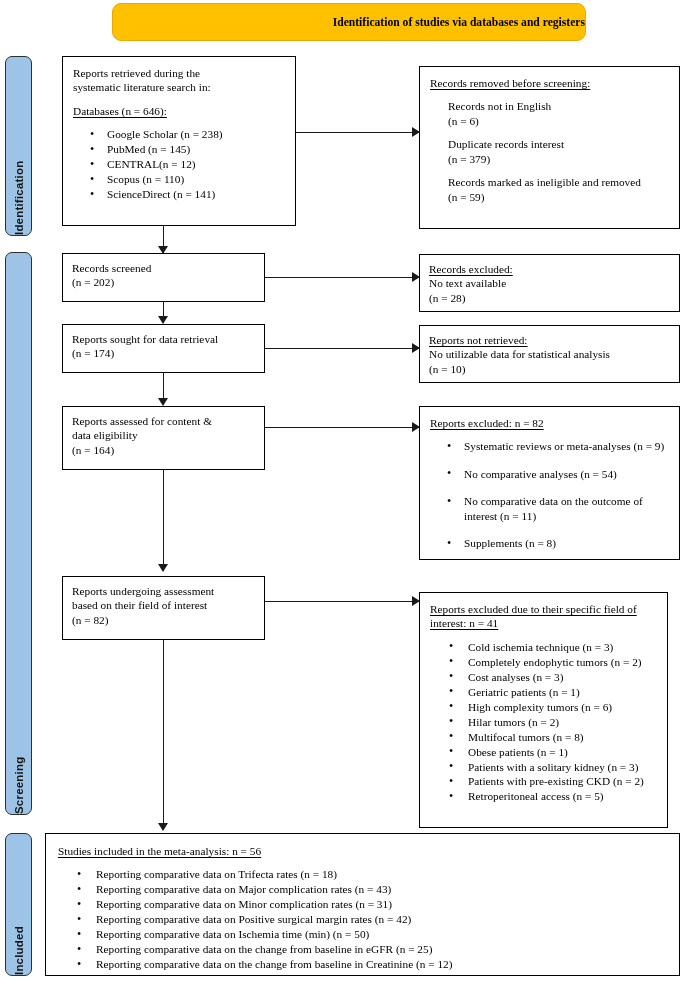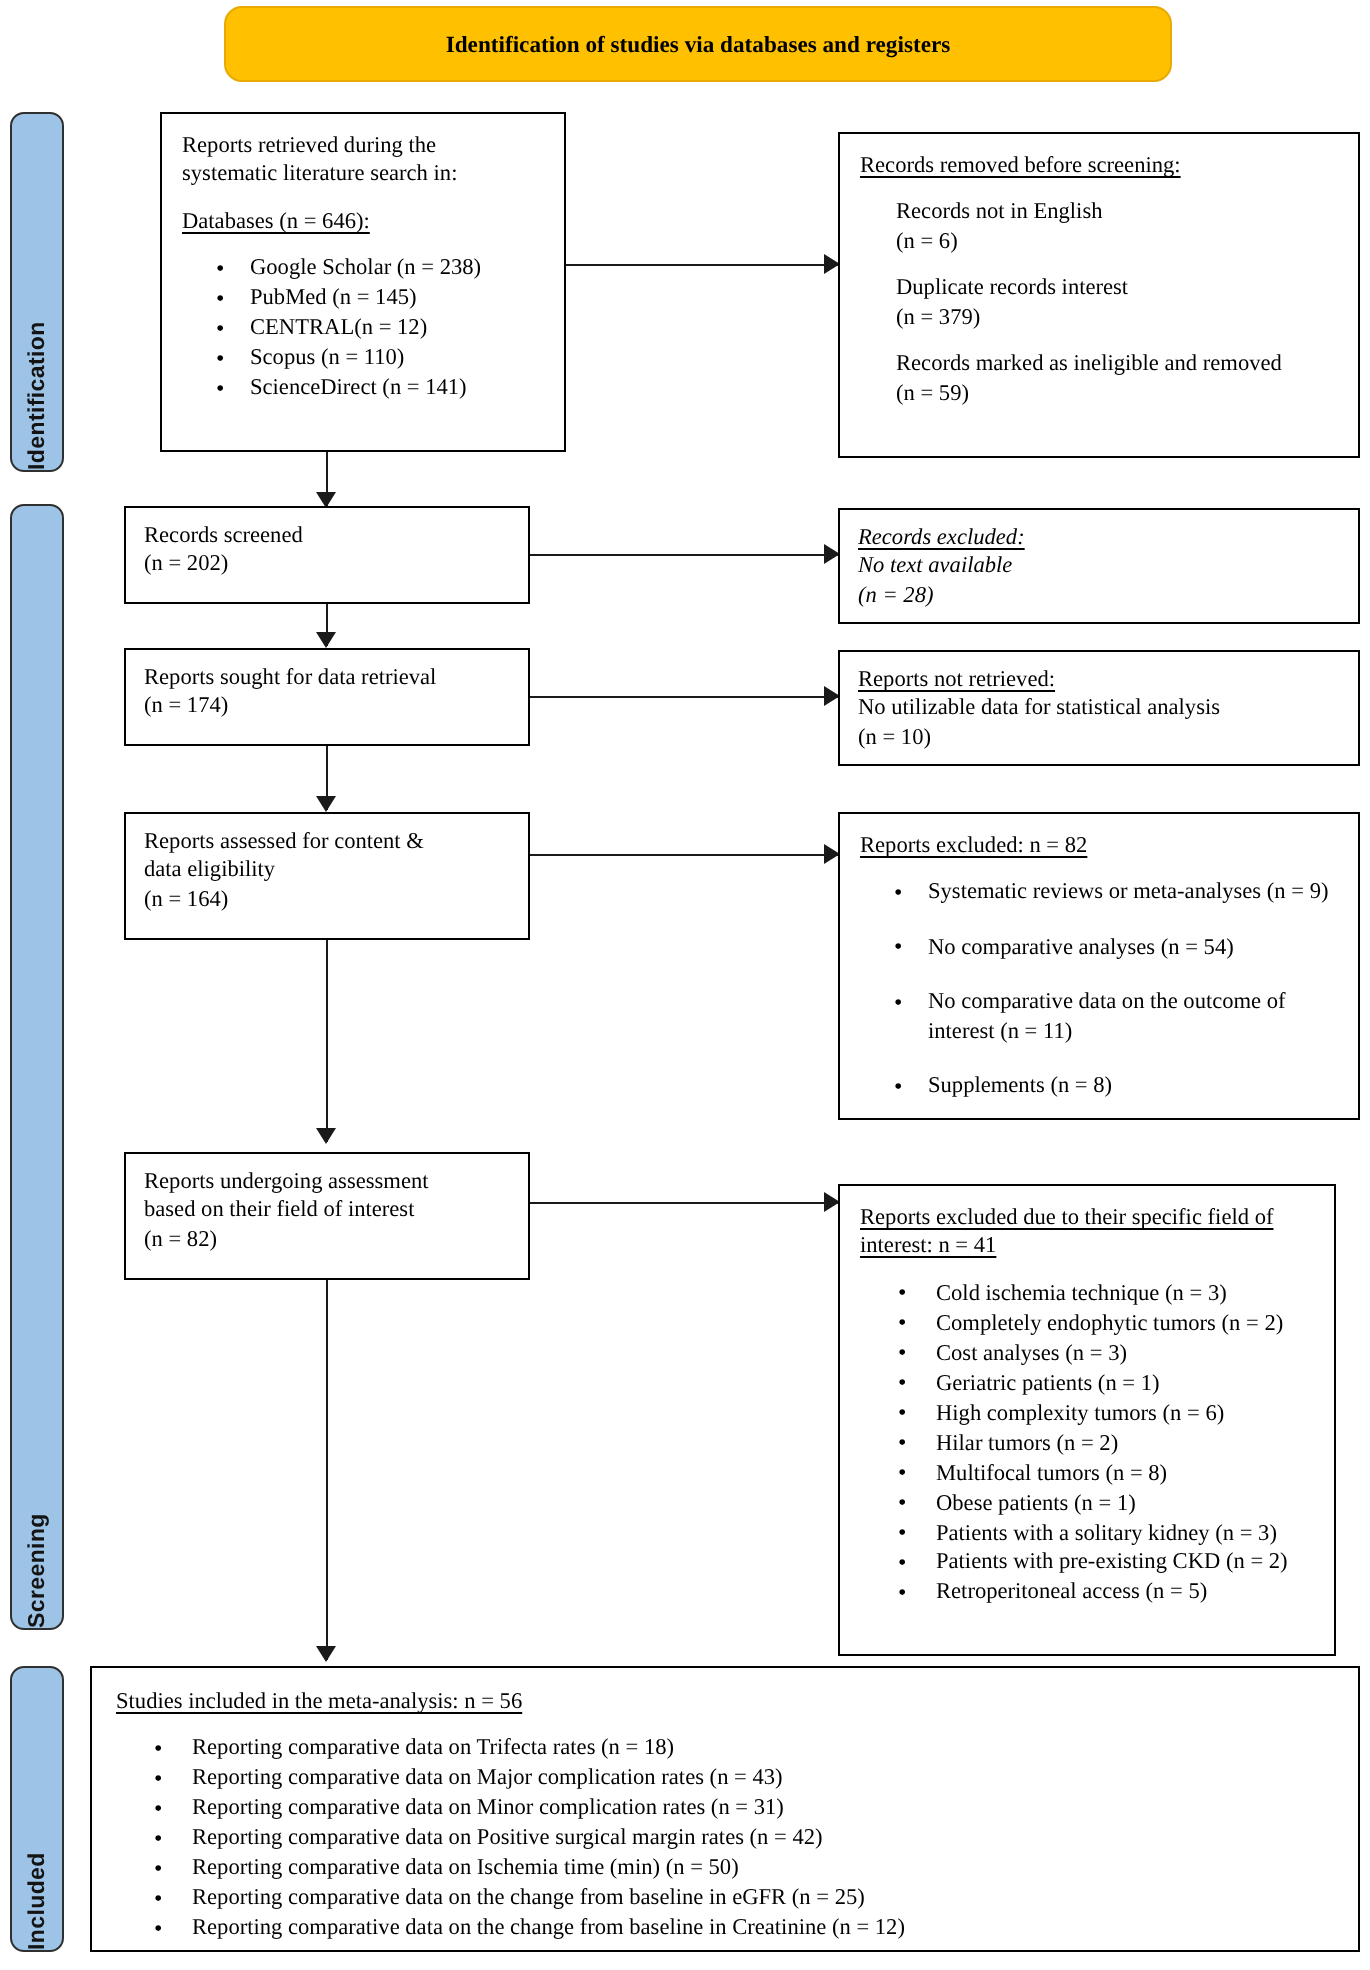--- a/index.html
+++ b/index.html
@@ -32,21 +32,21 @@
     position: absolute;
     box-sizing: border-box;
     background: #FFC000;
     border: 1px solid #E8A900;
     border-radius: 9px;
     font-family: "Liberation Serif", "DejaVu Serif", serif;
     font-weight: bold;
     font-size: 11.6px;
     display: flex;
     align-items: center;
-    justify-content: center;
+    justify-content: flex-end;
     text-align: center;
   }
 
   .phase {
     position: absolute;
     box-sizing: border-box;
     background: #9DC3E6;
     border: 1.3px solid #2F2F2F;
     border-radius: 7px;
     display: flex;
@@ -161,21 +161,21 @@
 
 <div class="vline" style="left:163px; top:470px; height:101px;"></div>
 <div class="arr-down" style="left:158px; top:564px;"></div>
 
 <div class="hline" style="left:265px; top:601px; width:154px;"></div>
 <div class="arr-right" style="left:412px; top:596px;"></div>
 
 <div class="vline" style="left:163px; top:640px; height:190px;"></div>
 <div class="arr-down" style="left:158px; top:823px;"></div>
 
-<div class="node" style="left:80px; top:56px; width:203px; height:170px;">
+<div class="node" style="left:62px; top:56px; width:234px; height:170px;">
   <div>Reports retrieved during the</div>
   <div>systematic literature search in:</div>
   <div class="gap"></div>
   <div class="ttl">Databases (n = 646):</div>
   <div class="gap"></div>
   <ul class="bl tightlist">
     <li>Google Scholar (n = 238)</li>
     <li>PubMed (n = 145)</li>
     <li>CENTRAL(n = 12)</li>
     <li>Scopus (n = 110)</li>
@@ -213,21 +213,21 @@
     <div>(n = 6)</div>
     <div class="gap"></div>
     <div>Duplicate records interest</div>
     <div>(n = 379)</div>
     <div class="gap"></div>
     <div>Records marked as ineligible and removed</div>
     <div>(n = 59)</div>
   </div>
 </div>
 
-<div class="node tight" style="left:419px; top:254px; width:261px; height:58px;font-style:italic;">
+<div class="node tight" style="left:419px; top:254px; width:261px; height:58px;">
   <div class="ttl">Records excluded:</div>
   <div>No text available</div>
   <div>(n = 28)</div>
 </div>
 
 <div class="node tight" style="left:419px; top:325px; width:261px; height:58px;">
   <div class="ttl">Reports not retrieved:</div>
   <div>No utilizable data for statistical analysis</div>
   <div>(n = 10)</div>
 </div>

